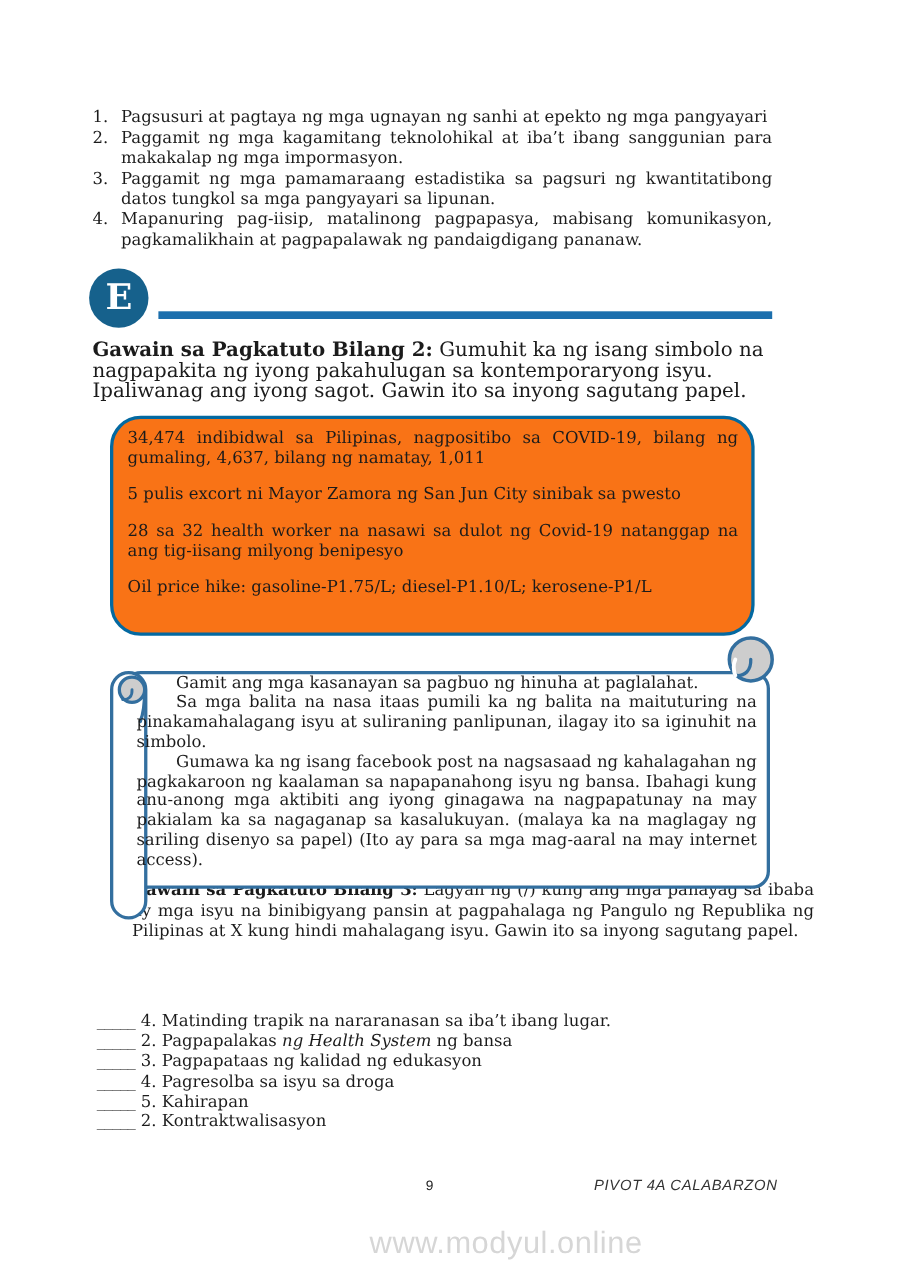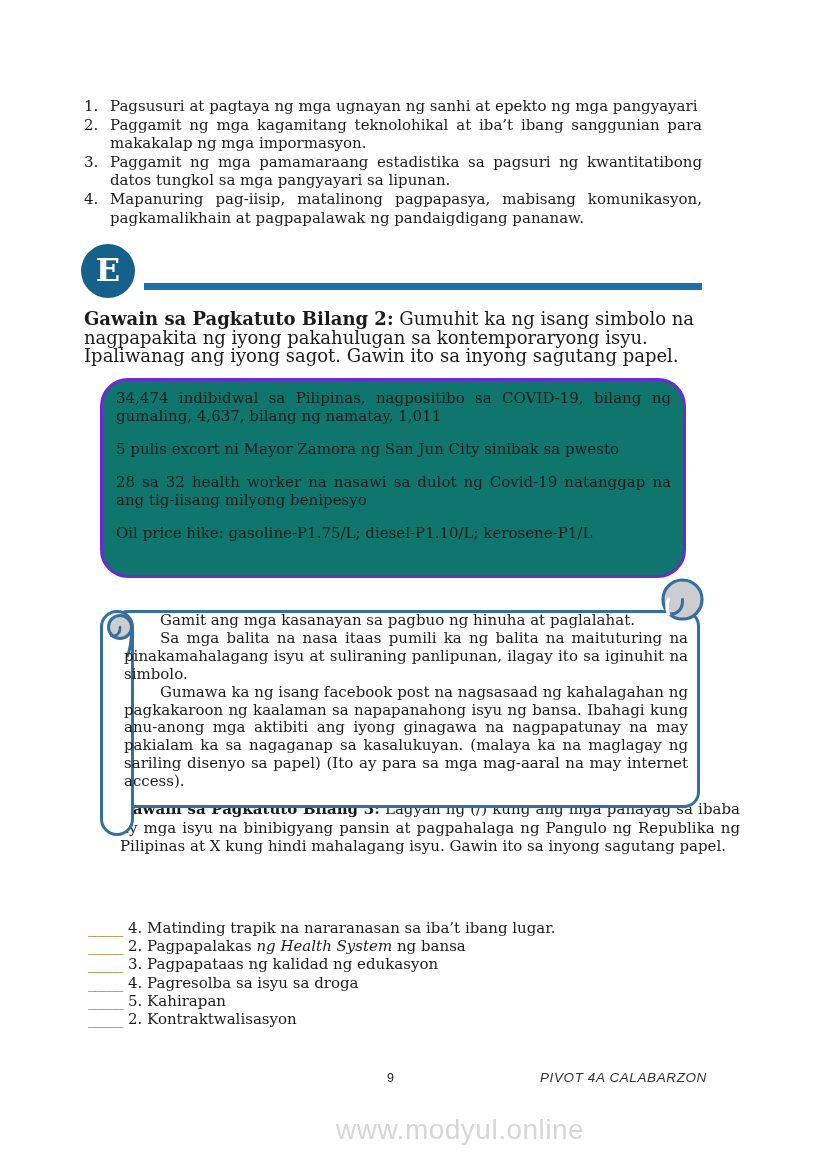--- a/index.html
+++ b/index.html
@@ -23,41 +23,41 @@
 
   
   .activity2 { position:absolute; left:84px; top:310px; width:620px;
     font-size:18px; line-height:18.7px; }
   .activity3 { position:absolute; left:84px; top:800px; width:620px;
     font-size:15px; line-height:18.7px; text-align:justify;margin-left:36px; }
   .act-label { font-weight:bold; }
 
   
   .newsbox { position:absolute; left:100px; top:378px; width:586px; height:200px;
-    border:3px solid #6d28d9; border-radius:28px; box-sizing:border-box;
-    padding:8px 12px 0 13px; background:#0f766e; }
+    border:3px solid #0369a1; border-radius:28px; box-sizing:border-box;
+    padding:8px 12px 0 13px; background:#f97316; }
   .newsbox p { margin:0 0 15px 0; font-size:15px; line-height:18px; text-align:justify; }
 
   
   .scroll-body { position:absolute; left:112px; top:610px; width:588px; height:198px;
     border:3px solid #336f9f; border-radius:16px; box-sizing:border-box;
     background:#ffffff; z-index:1; }
   .scroll-roll { position:absolute; left:100px; top:610px; width:34px; height:226px;
     border:3px solid #336f9f; border-radius:17px; box-sizing:border-box;
     background:#ffffff; z-index:2; }
   .curl-left  { position:absolute; left:103px; top:612px; z-index:3; }
   .curl-right { position:absolute; left:659px; top:577px; z-index:3; }
   .scroll-text { position:absolute; left:124px; top:612px; width:564px; z-index:4;
     font-size:15px; line-height:17.9px; text-align:justify; }
   .scroll-text p { margin:0; text-indent:36px; }
 
   
   .checklist { position:absolute; left:88px; top:919px; width:616px;
     font-size:15px; line-height:18.2px; }
-  .chk-blank { letter-spacing:-0.5px; color:#a16207; margin-right:5px; }
+  .chk-blank { letter-spacing:-0.5px; color:#404040; margin-right:5px; }
 
   
   .footer-page { position:absolute; left:387px; top:1071px;
     font-family:"Liberation Sans", sans-serif; font-size:12.5px; color:#222222; }
   .footer-right { position:absolute; left:540px; top:1070px; width:166px;
     font-family:"Liberation Sans", sans-serif; font-style:italic; font-size:13.5px;
     letter-spacing:0.6px; color:#333333; text-align:left; white-space:nowrap; }
   .watermark { position:absolute; left:336px; top:1114px;
     font-family:"Liberation Sans", sans-serif; font-size:28px; color:#d6d6d6;
     letter-spacing:0.5px; }

